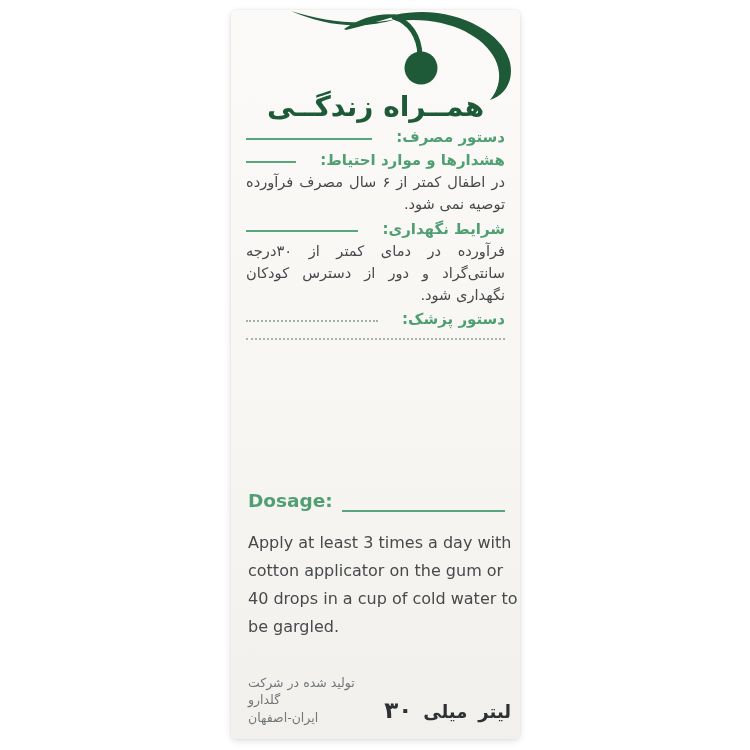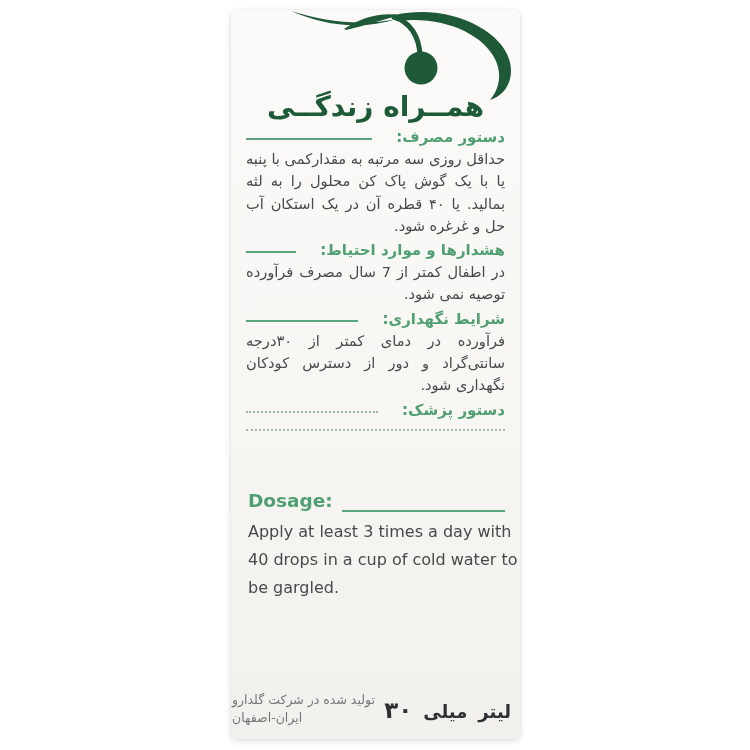--- a/index.html
+++ b/index.html
@@ -17,22 +17,22 @@
   .hrow{display:flex;align-items:center;gap:24px;margin:3px 0 1px;
         color:#4f9f72;font-weight:bold;font-size:15px;line-height:20px;}
   .hline{flex:1;border-top:2px solid #5aa67c;margin-top:4px;}
   .hline.dotted{border-top:2px dotted #9fb2a6;}
   .fa p{margin:0;}
   .dotline{border-top:2px dotted #a7b5ab;margin-top:9px;height:0;}
   .en{position:absolute;top:480px;left:17px;right:15px;direction:ltr;color:#47494b;}
   .en-h{display:flex;align-items:flex-end;gap:9px;color:#4f9f72;
         font-size:18.5px;font-weight:bold;line-height:22px;}
   .en-hline{flex:1;border-top:2px solid #5aa67c;margin-top:5px;}
-  .en-body{margin-top:6px;font-size:16px;line-height:28px;white-space:nowrap;}
-  .footer{position:absolute;left:1px;right:9px;bottom:13px;display:flex;
+  .en-body{margin-top:17px;font-size:16px;line-height:28px;white-space:nowrap;}
+  .footer{position:absolute;left:17px;right:9px;bottom:13px;display:flex;
           justify-content:space-between;align-items:flex-end;}
   .producer{direction:rtl;text-align:left;font-size:12.5px;line-height:17.5px;
             color:#74777a;width:152px;}
   .volume{display:flex;align-items:baseline;gap:11px;color:#2d3133;
           font-weight:bold;padding-bottom:3px;}
   .vol-num{font-size:23px;}
   .vol-word{font-size:18px;direction:rtl;}
 </style>
 </head>
 <body>
@@ -51,29 +51,28 @@
 
     <div class="title">همــراه زندگــی</div>
 
     <div class="fa">
 
       <div>
         <div class="hrow">
           <span>دستور مصرف:</span>
           <span class="hline"></span>
         </div>
-        <p>حداقل روزی سه مرتبه به مقدارکمی با پنبه یا با یک گوش پاک کن محلول را به لثه بمالید. یا ۴۰ قطره آن در یک استکان آب حل و غرغره شود.</p>
       </div>
 
       <div>
         <div class="hrow">
           <span>هشدارها و موارد احتیاط:</span>
           <span class="hline"></span>
         </div>
-        <p>در اطفال کمتر از 7 سال مصرف فرآورده توصیه نمی شود.</p>
+        <p>در اطفال کمتر از ۶ سال مصرف فرآورده توصیه نمی شود.</p>
       </div>
 
       <div>
         <div class="hrow">
           <span>شرایط نگهداری:</span>
           <span class="hline"></span>
         </div>
         <p>فرآورده در دمای کمتر از ۳۰درجه سانتی‌گراد و دور از دسترس کودکان نگهداری شود.</p>
       </div>
 
@@ -87,20 +86,21 @@
 
     </div>
 
     <div class="en">
       <div class="en-h">
         <span>Dosage:</span>
         <span class="en-hline"></span>
       </div>
       <div class="en-body">
         <div>Apply at least 3 times a day with</div>
+        <div>cotton applicator on the gum or</div>
         <div>40 drops in a cup of cold water to</div>
         <div>be gargled.</div>
       </div>
     </div>
 
     <div class="footer">
       <div class="producer">
         <div>تولید شده در شرکت گلدارو</div>
         <div>ایران-اصفهان</div>
       </div>

